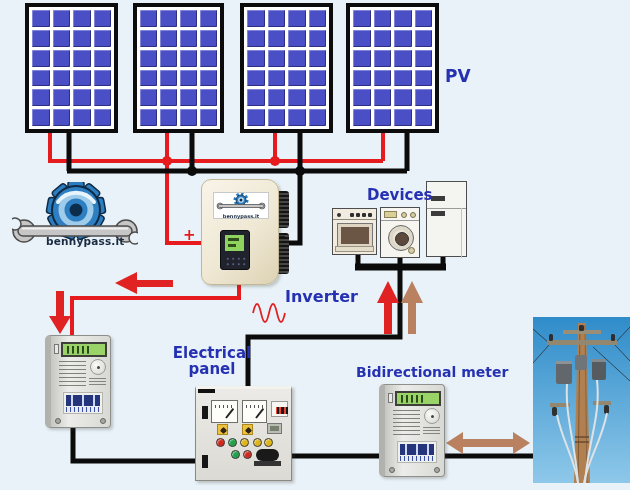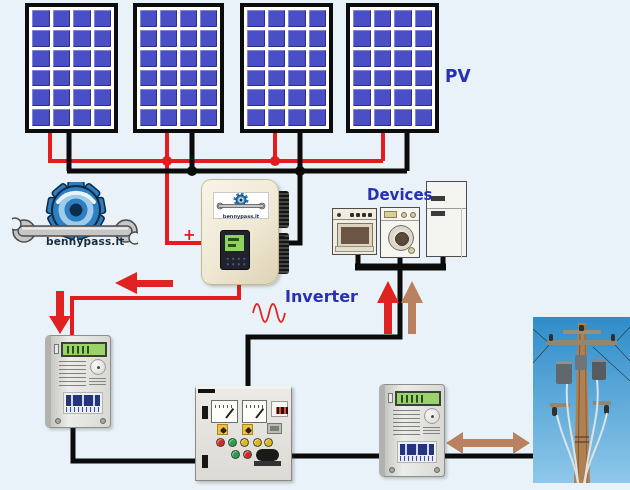--- a/index.html
+++ b/index.html
@@ -307,20 +307,22 @@
         <div class="cell"></div>
         <div class="cell"></div>
         <div class="cell"></div>
         <div class="cell"></div>
       </div>
     </div>
 
   <div class="lbl lbl-pv">PV</div>
   <div class="lbl lbl-devices">Devices</div>
   <div class="lbl lbl-inverter">Inverter</div>
+  <div class="lbl lbl-epanel">Electrical panel</div>
+  <div class="lbl lbl-bimeter">Bidirectional meter</div>
   <div class="sign sign-plus">+</div>
   <div class="sign sign-minus">-</div>
 
   <div class="logo">
     <svg width="126" height="72" viewBox="0 0 126 72">
       <g fill="#2b7dc0" stroke="#0e2a44" stroke-width="1.5">
         <rect x="56" y="-1" width="16" height="13" rx="3" transform="rotate(0 64 28)"></rect>
         <rect x="56" y="-1" width="16" height="13" rx="3" transform="rotate(40 64 28)"></rect>
         <rect x="56" y="-1" width="16" height="13" rx="3" transform="rotate(80 64 28)"></rect>
         <rect x="56" y="-1" width="16" height="13" rx="3" transform="rotate(120 64 28)"></rect>

